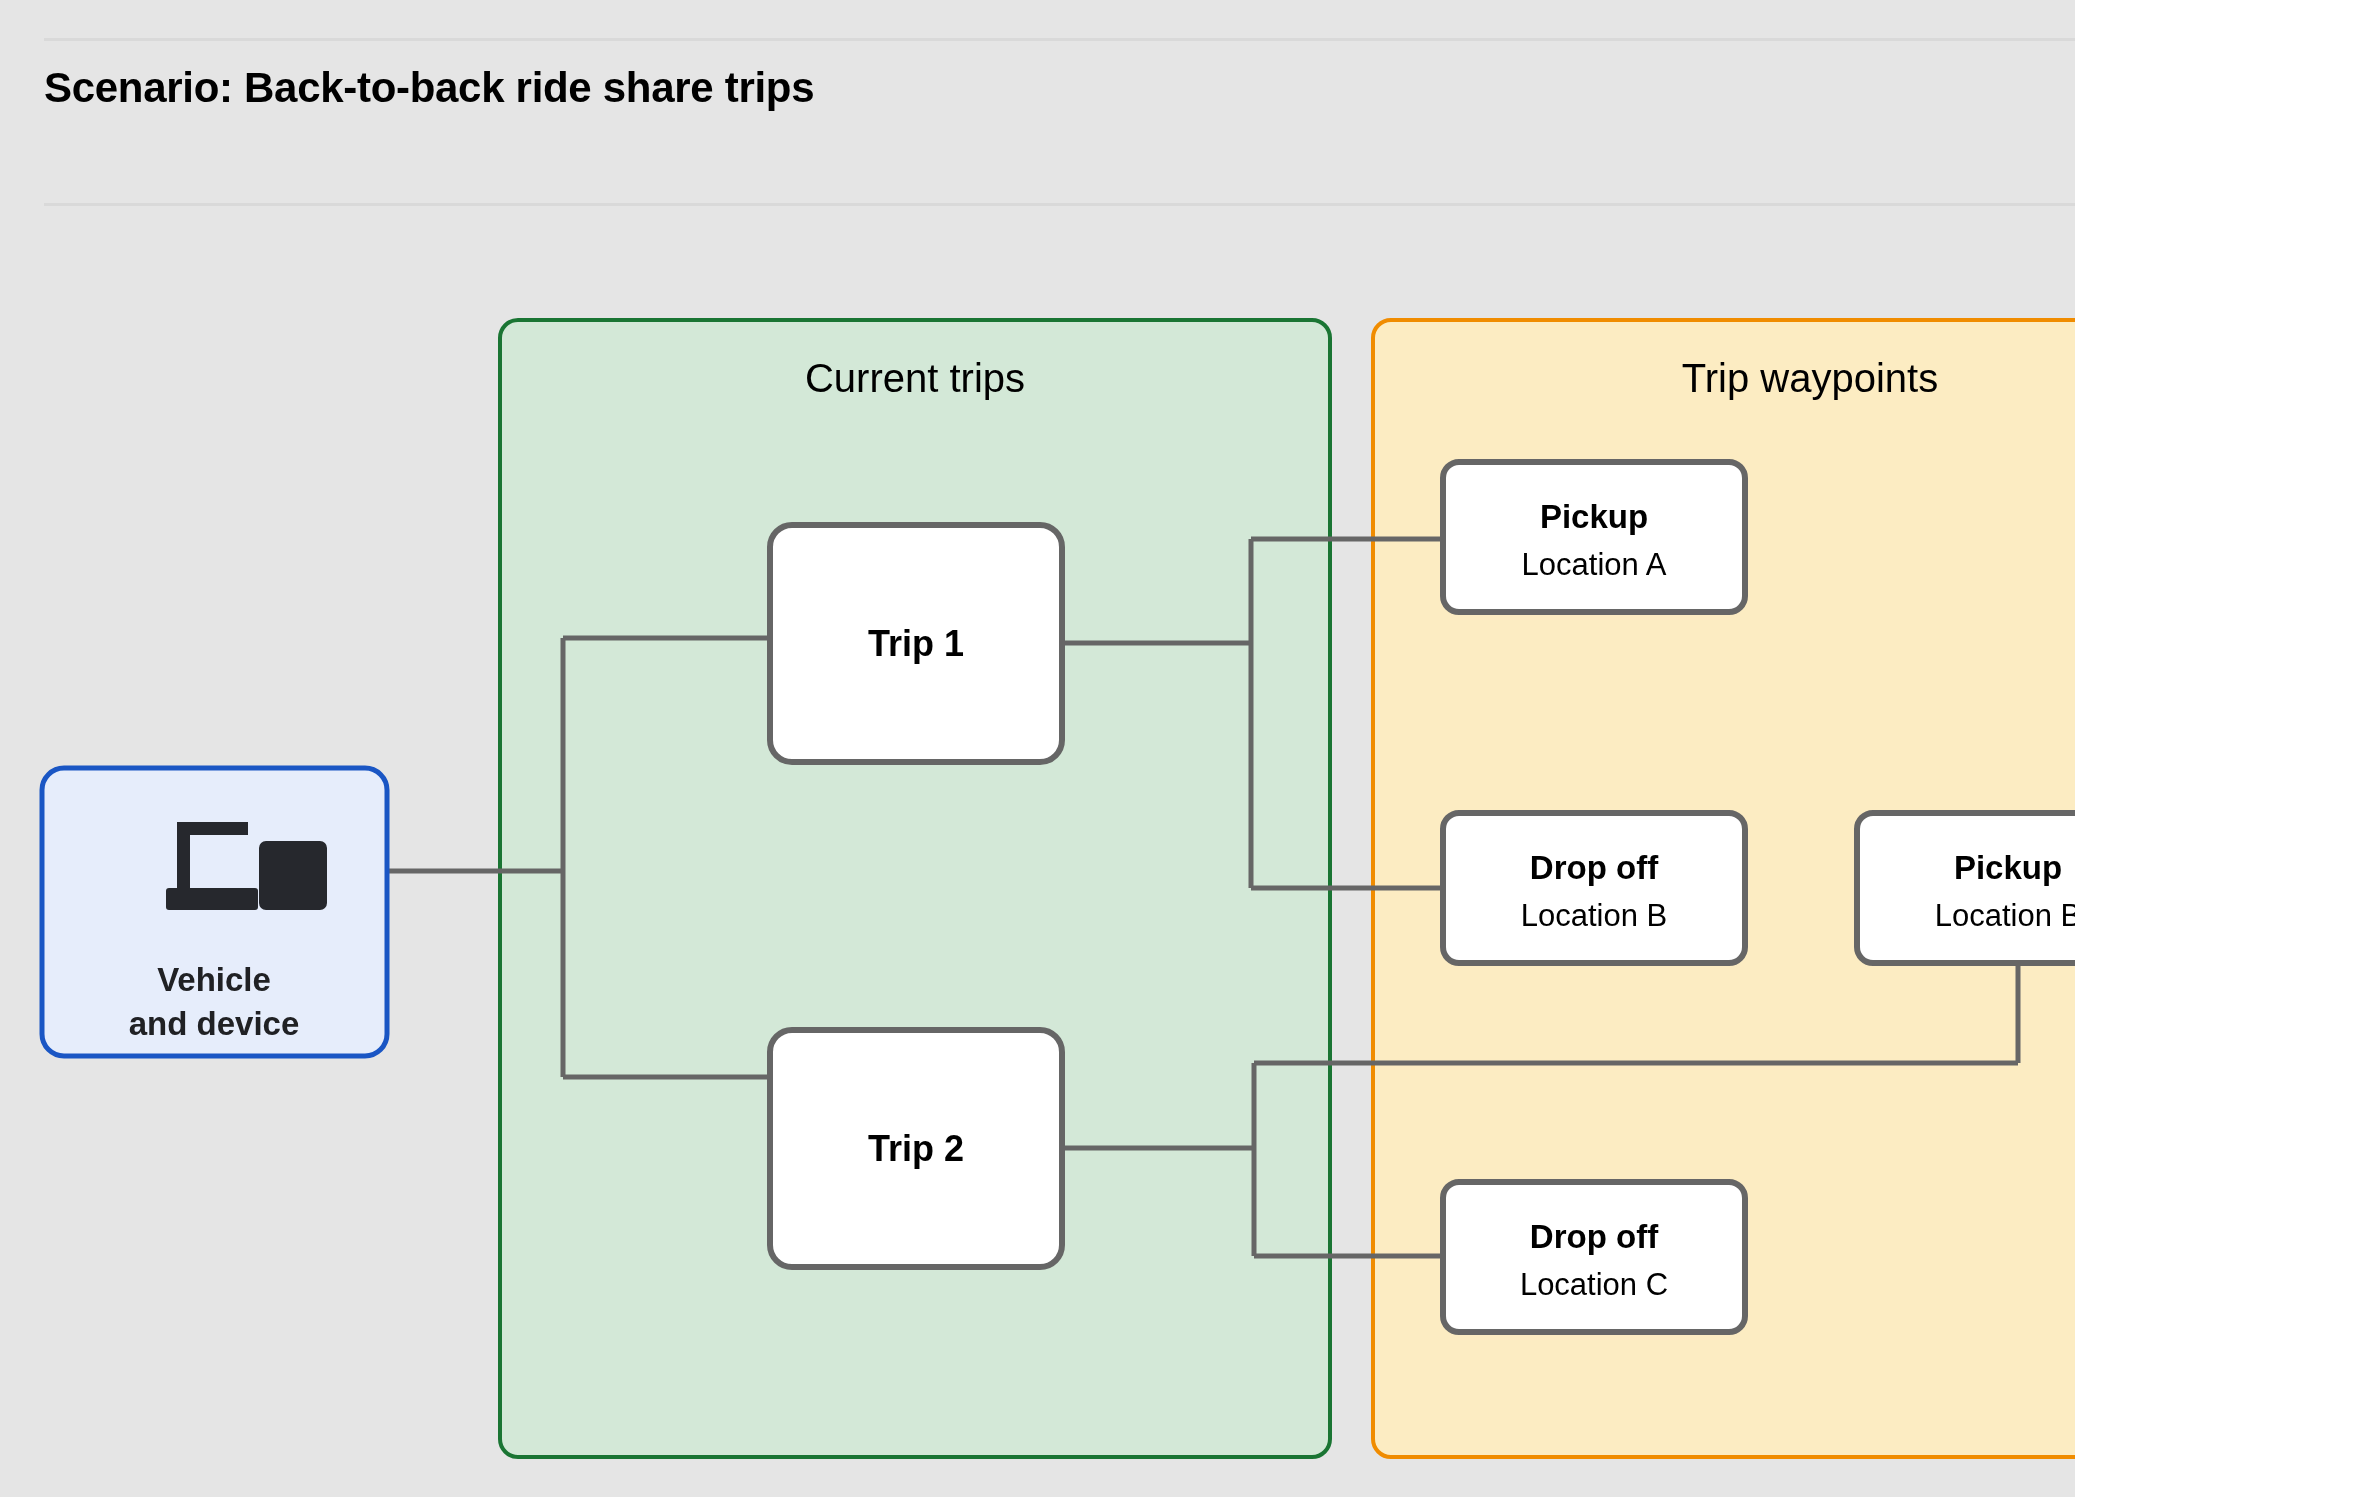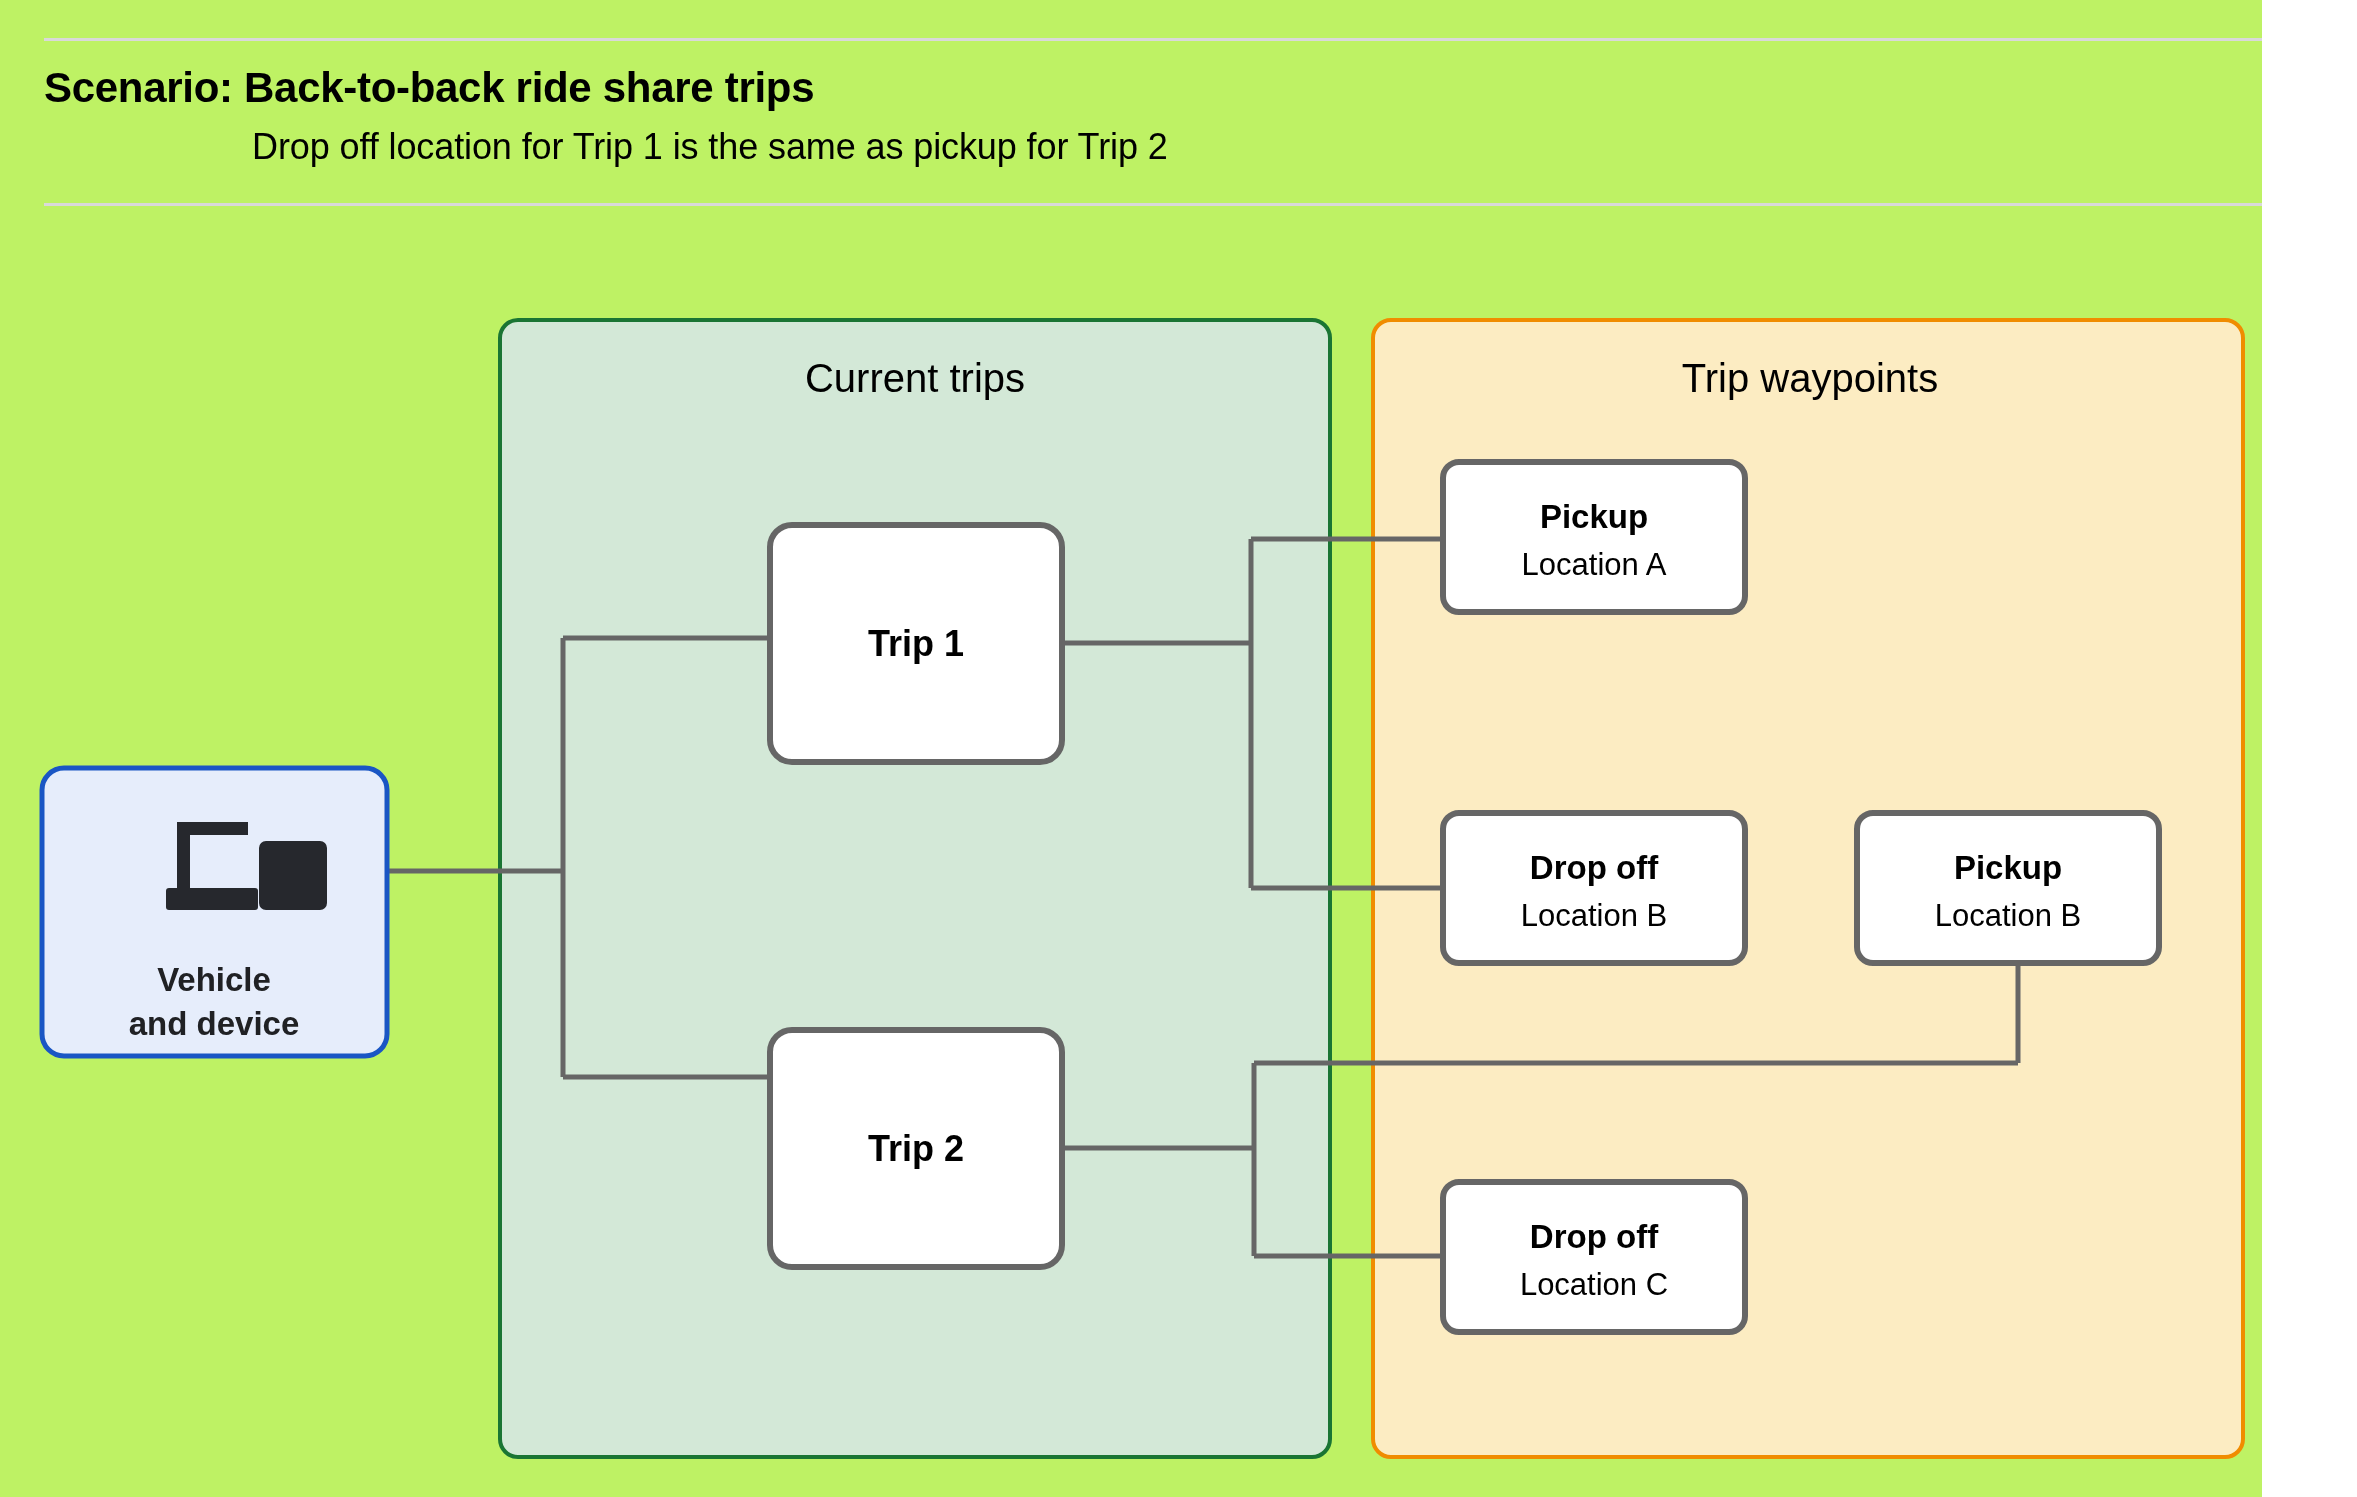--- a/index.html
+++ b/index.html
@@ -8,24 +8,24 @@
     padding: 0;
     background: #ffffff;
   }
   body {
     font-family: "Liberation Sans", sans-serif;
     color: #202124;
     -webkit-font-smoothing: antialiased;
   }
   #page {
     position: relative;
-    width: 2262px;
+    width: 2075px;
     height: 1497px;
     overflow: hidden;
-    background: #bef264;
+    background: #e5e5e5;
   }
 
   
   .rule {
     position: absolute;
     left: 44px;
     width: 2272px;
     height: 3px;
     background: #d9d9d9;
   }
@@ -104,21 +104,20 @@
     stroke-linejoin: miter;
   }
 </style>
 </head>
 <body>
 
 <div id="page">
 
   <div class="rule" id="rule-top"></div>
   <div id="header-title">Scenario: Back-to-back ride share trips</div>
-  <div id="header-subtitle">Drop off  location for Trip 1 is the same as pickup for Trip 2</div>
   <div class="rule" id="rule-bottom"></div>
 
   <svg id="diagram" viewBox="0 0 2357 1497">
 
     <rect x="500" y="320" width="830" height="1137" rx="18" ry="18" fill="#d3e8d7" stroke="#1a7533" stroke-width="4"></rect>
     <text class="panel-label" x="915" y="392">Current trips</text>
 
     <rect x="1373" y="320" width="870" height="1137" rx="18" ry="18" fill="#fcecc2" stroke="#f08c00" stroke-width="4"></rect>
     <text class="panel-label" x="1810" y="392">Trip waypoints</text>
 

